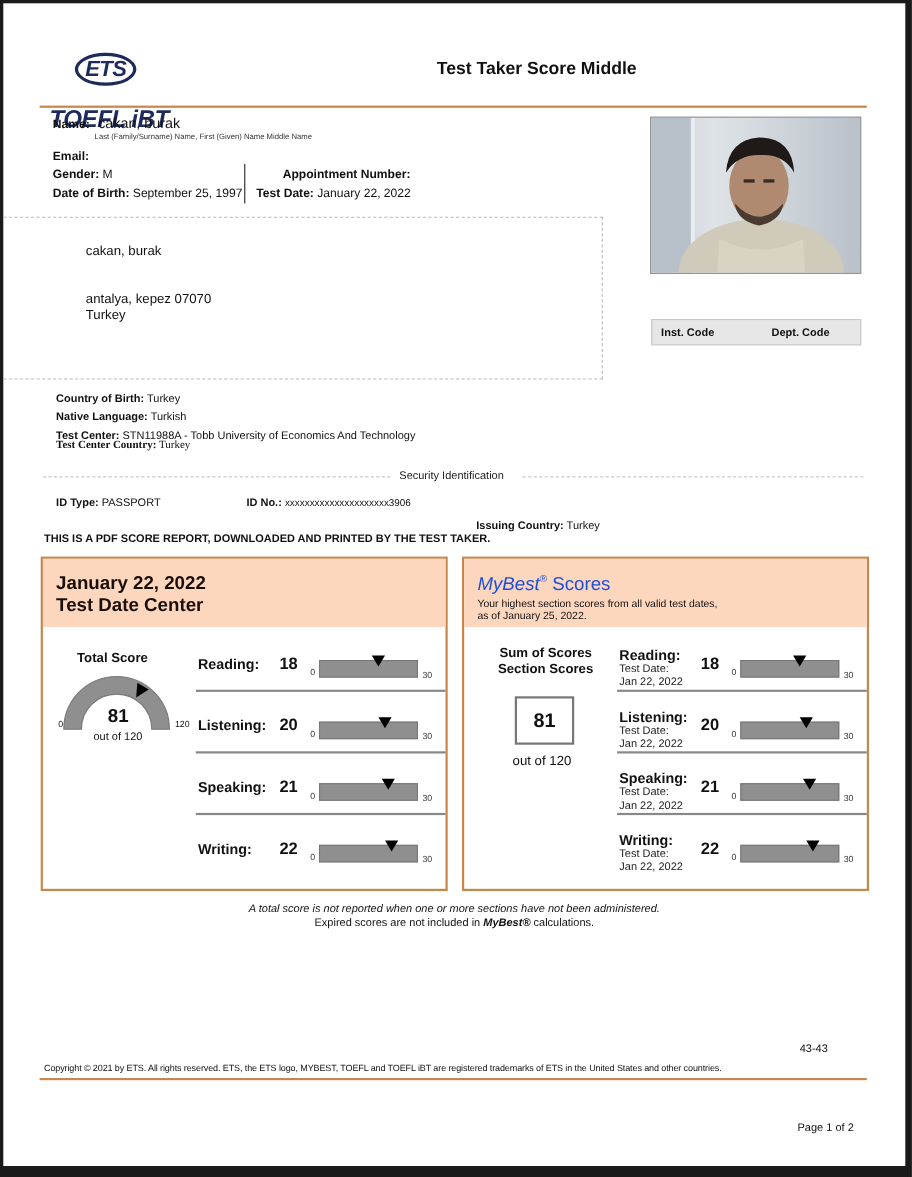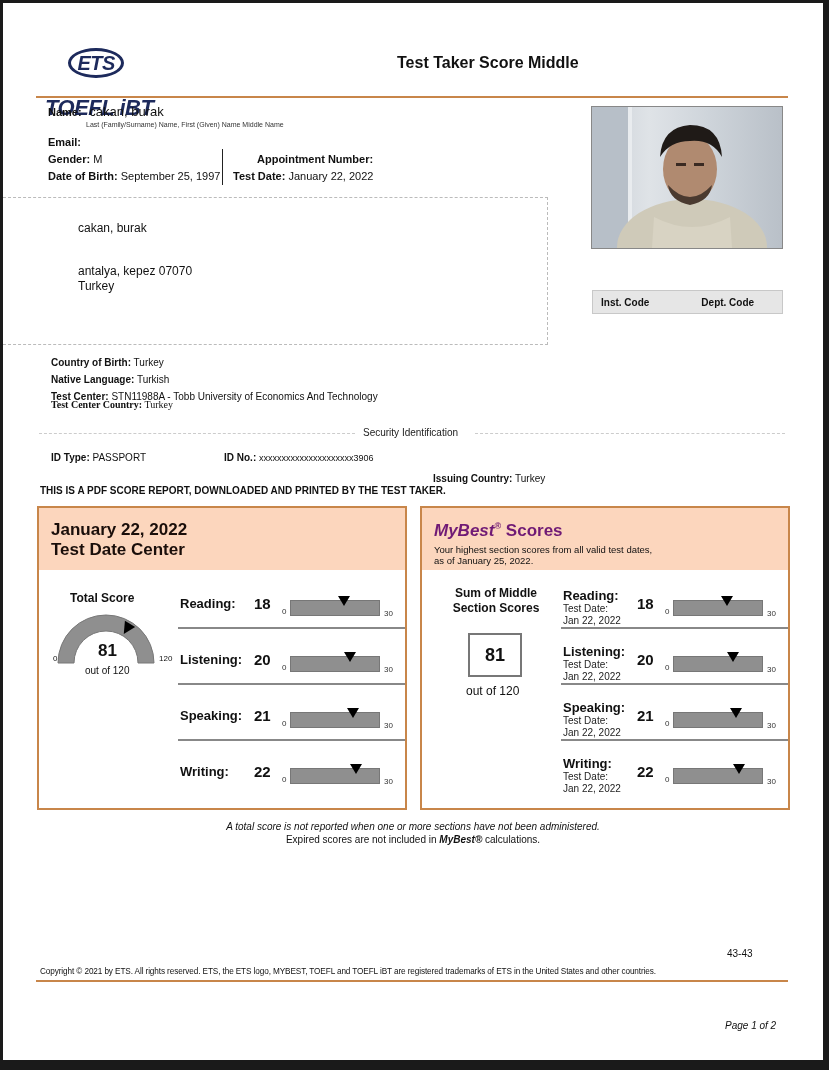--- a/index.html
+++ b/index.html
@@ -163,30 +163,30 @@
         <div class="sec-score" style="left: 215px; top: 255px;">22</div>
         <div class="tick" style="left: 243px; top: 267px;">0</div>
         <div class="bar" style="left: 251px; top: 260px;"></div>
         <div class="tri" style="left: 311px; top: 256px;"></div>
         <div class="tick" style="left: 345px; top: 269px;">30</div>
       </div>
   </div>
 
   <div class="abs panel" style="left:417px;top:503px;width:366px;height:300px;">
     <div class="panel-head" style="height:62px;position:relative;">
-      <div class="abs" style="left:12px;top:13px;font-size:17px;font-weight:bold;color:#701a75;">
+      <div class="abs" style="left:12px;top:13px;font-size:17px;font-weight:normal;color:#1d4ed8;">
         <span style="font-style:italic;">MyBest</span><sup style="font-size:9px;">®</sup><span> Scores</span>
       </div>
       <div class="abs" style="left:12px;top:36px;font-size:9.5px;line-height:11px;">
         <div>Your highest section scores from all valid test dates,</div>
         <div>as of January 25, 2022.</div>
       </div>
     </div>
     <div class="abs" style="left:14px;top:78px;width:120px;text-align:center;font-size:12px;font-weight:bold;line-height:15px;">
-      <div>Sum of Middle</div>
+      <div>Sum of Scores</div>
       <div>Section Scores</div>
     </div>
     <div class="abs" style="left:46px;top:125px;width:50px;height:40px;border:2px solid #777;display:flex;align-items:center;justify-content:center;font-size:18px;font-weight:bold;">81</div>
     <div class="abs" style="left:44px;top:176px;font-size:12px;">out of 120</div>
     <div id="mb-sections">
         <div class="sec-name" style="left: 141px; top: 80px;">Reading:</div>
         <div class="abs" style="left: 141px; top: 95px; font-size: 10px; line-height: 12px; color: rgb(34, 34, 34);">
           <div>Test Date:</div>
           <div>Jan 22, 2022</div>
         </div>
@@ -232,14 +232,14 @@
   </div>
 
   <div class="abs" style="left:0;top:831px;width:820px;text-align:center;font-size:10px;">
     <span>Expired scores are not included in </span><b><i>MyBest®</i></b><span> calculations.</span>
   </div>
   <div class="abs" style="left:0;top:818px;width:820px;text-align:center;font-size:10px;font-style:italic;">A total score is not reported when one or more sections have not been administered.</div>
 
   <div class="abs" style="left:724px;top:945px;font-size:10px;">43-43</div>
   <div class="abs orange-rule" style="left:33px;top:977px;width:752px;"></div>
   <div class="abs" style="left:37px;top:964px;font-size:8.2px;letter-spacing:-0.1px;">Copyright © 2021 by ETS. All rights reserved. ETS, the ETS logo, MYBEST, TOEFL and TOEFL iBT are registered trademarks of ETS in the United States and other countries.</div>
-  <div class="abs" style="left:722px;top:1017px;font-size:10px;font-style:italic;">Page 1 of 2</div>
+  <div class="abs" style="left:722px;top:1017px;font-size:10px;">Page 1 of 2</div>
 </div>
 
 </body></html>

